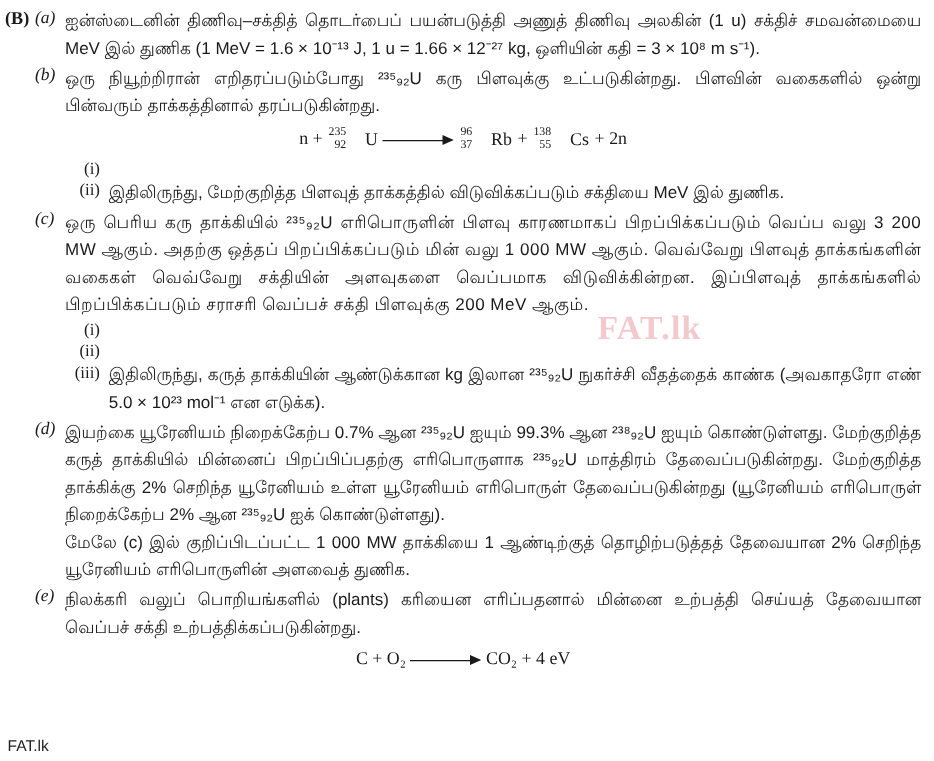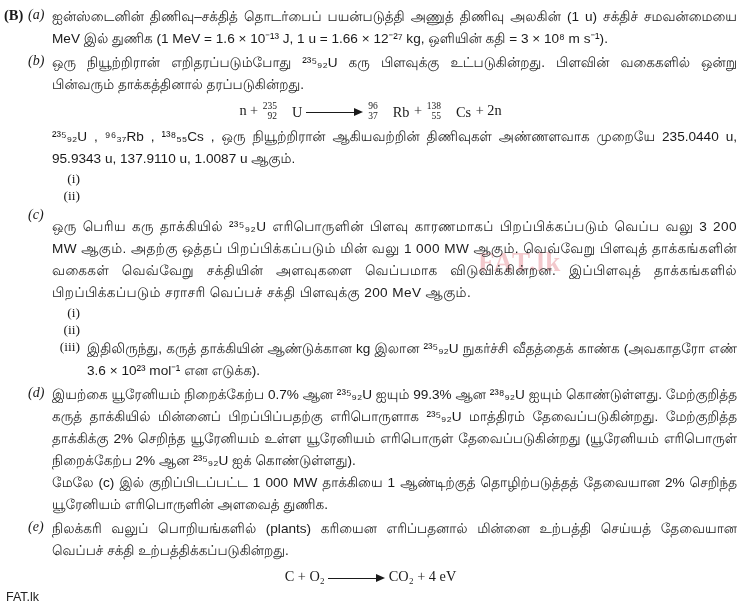--- a/index.html
+++ b/index.html
@@ -75,21 +75,20 @@
   }
   .tam {
     font-family: "Liberation Sans", sans-serif;
     font-size: 13.6px;
   }
   .just {
     text-align: justify;
   }
   .sp-wide {
     letter-spacing: 0.4px;
-    margin-top: 10px;
   }
   .eqline {
     text-align: center;
     font-size: 14.3px;
     margin: 6px 0 4px 0;
   }
   .nuc {
     display: inline-block;
     vertical-align: middle;
     line-height: 1;
@@ -172,36 +171,32 @@
     <div class="row blk">
       <div class="label-b"></div>
       <div class="marker">(b)</div>
       <div class="body-text tam just">ஒரு நியூற்றிரான் எறிதரப்படும்போது ²³⁵₉₂U கரு பிளவுக்கு உட்படுகின்றது. பிளவின் வகைகளில் ஒன்று பின்வரும் தாக்கத்தினால் தரப்படுகின்றது.</div>
     </div>
 
     <div class="eqline">
       <span>n + </span><span class="nuc"><span class="pre"><span>235</span><span>92</span></span><span class="sym">U</span></span><span class="arrow"></span><span class="nuc"><span class="pre"><span>96</span><span>37</span></span><span class="sym">Rb</span></span><span> + </span><span class="nuc"><span class="pre"><span>138</span><span>55</span></span><span class="sym">Cs</span></span><span> + 2n</span>
     </div>
 
-    <div class="row">
-      <div class="label-b"></div>
-      <div class="marker"></div>
-      <div class="body-text tam just">²³⁵₉₂U , ⁹⁶₃₇Rb , ¹³⁸₅₅Cs , ஒரு நியூற்றிரான் ஆகியவற்றின் திணிவுகள் அண்ணளவாக முறையே 235.0440 u, 95.9343 u, 137.9110 u, 1.0087 u ஆகும்.</div>
-    </div>
 
     <div class="row">
       <div class="label-b"></div>
       <div class="marker"></div>
       <div class="marker-rom">(i)</div>
     </div>
 
     <div class="row">
       <div class="label-b"></div>
       <div class="marker"></div>
       <div class="marker-rom">(ii)</div>
+      <div class="body-text tam just">இதிலிருந்து, மேற்குறித்த பிளவுத் தாக்கத்தில் விடுவிக்கப்படும் சக்தியை MeV இல் துணிக.</div>
     </div>
 
     <div class="row blk">
       <div class="label-b"></div>
       <div class="marker">(c)</div>
       <div class="body-text tam just sp-wide">ஒரு பெரிய கரு தாக்கியில் ²³⁵₉₂U எரிபொருளின் பிளவு காரணமாகப் பிறப்பிக்கப்படும் வெப்ப வலு 3 200 MW ஆகும். அதற்கு ஒத்தப் பிறப்பிக்கப்படும் மின் வலு 1 000 MW ஆகும். வெவ்வேறு பிளவுத் தாக்கங்களின் வகைகள் வெவ்வேறு சக்தியின் அளவுகளை வெப்பமாக விடுவிக்கின்றன. இப்பிளவுத் தாக்கங்களில் பிறப்பிக்கப்படும் சராசரி வெப்பச் சக்தி பிளவுக்கு 200 MeV ஆகும்.</div>
     </div>
 
     <div class="row">
       <div class="label-b"></div>
@@ -212,21 +207,21 @@
     <div class="row">
       <div class="label-b"></div>
       <div class="marker"></div>
       <div class="marker-rom">(ii)</div>
     </div>
 
     <div class="row">
       <div class="label-b"></div>
       <div class="marker"></div>
       <div class="marker-rom">(iii)</div>
-      <div class="body-text tam just">இதிலிருந்து, கருத் தாக்கியின் ஆண்டுக்கான kg இலான ²³⁵₉₂U நுகர்ச்சி வீதத்தைக் காண்க (அவகாதரோ எண் 3.6 × 10²³ mol⁻¹ என எடுக்க).</div>
+      <div class="body-text tam just">இதிலிருந்து, கருத் தாக்கியின் ஆண்டுக்கான kg இலான ²³⁵₉₂U நுகர்ச்சி வீதத்தைக் காண்க (அவகாதரோ எண் 5.0 × 10²³ mol⁻¹ என எடுக்க).</div>
     </div>
 
     <div class="row blk">
       <div class="label-b"></div>
       <div class="marker">(d)</div>
       <div class="body-text tam just">இயற்கை யூரேனியம் நிறைக்கேற்ப 0.7% ஆன ²³⁵₉₂U ஐயும் 99.3% ஆன ²³⁸₉₂U ஐயும் கொண்டுள்ளது. மேற்குறித்த கருத் தாக்கியில் மின்னைப் பிறப்பிப்பதற்கு எரிபொருளாக ²³⁵₉₂U மாத்திரம் தேவைப்படுகின்றது. மேற்குறித்த தாக்கிக்கு 2% செறிந்த யூரேனியம் உள்ள யூரேனியம் எரிபொருள் தேவைப்படுகின்றது (யூரேனியம் எரிபொருள் நிறைக்கேற்ப 2% ஆன ²³⁵₉₂U ஐக் கொண்டுள்ளது).</div>
     </div>
 
     <div class="row">
       <div class="label-b"></div>

